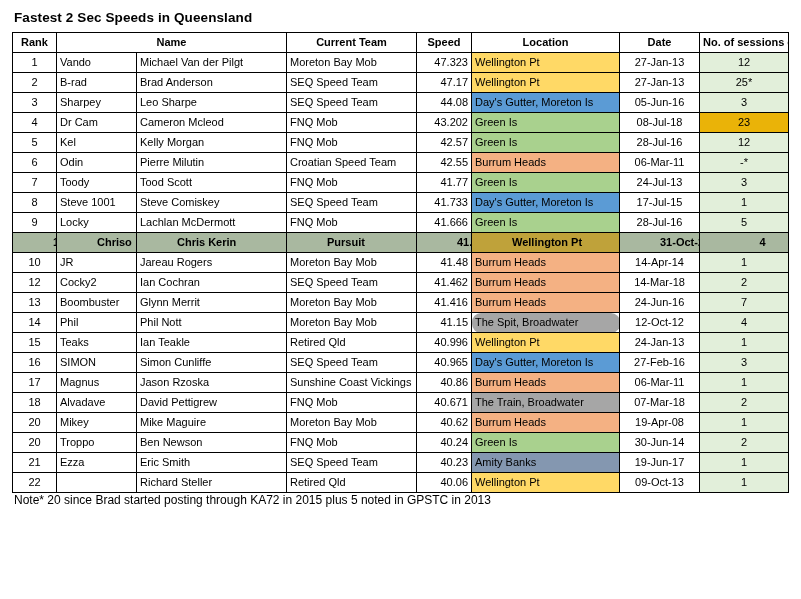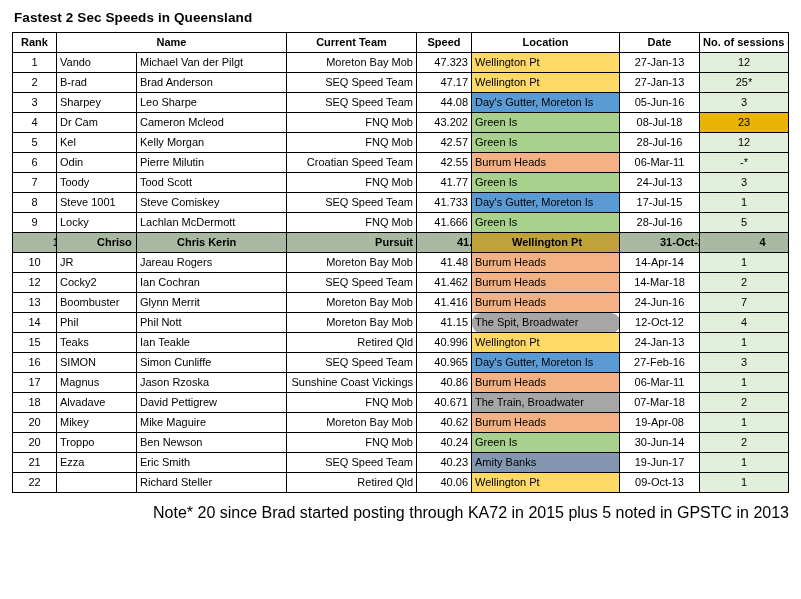--- a/index.html
+++ b/index.html
@@ -61,34 +61,32 @@
   col.c-name     { width: 150px; }
   col.c-team     { width: 130px; }
   col.c-speed    { width: 55px; }
   col.c-location { width: 148px; }
   col.c-date     { width: 80px; }
   col.c-sessions { width: 89px; }
 
   td.rank     { text-align: center; }
   td.alias    { text-align: left; padding-left: 6px; }
   td.name     { text-align: left; padding-left: 6px; }
-  td.team     { text-align: right; padding-left: 6px; }
+  td.team     { text-align: left; padding-left: 6px; }
   td.speed    { text-align: right; padding-right: 5px; }
   td.location { text-align: left; padding-left: 4px; }
   td.date     { text-align: center; }
   td.sessions { text-align: center; }
 
   tr.highlight td {
     font-weight: bold;
     padding-left: 40px;
   }
   .notes {
-    margin-top: 12px;
-    font-size: 16px;
-    text-align: right;
+    font-size: 12px;
   }
   .note-line {
     margin: 0 0 3px 2px;
     line-height: 15px;
   }
   .note-indent {
     margin-left: 60px;
   }
 </style>
 </head>

